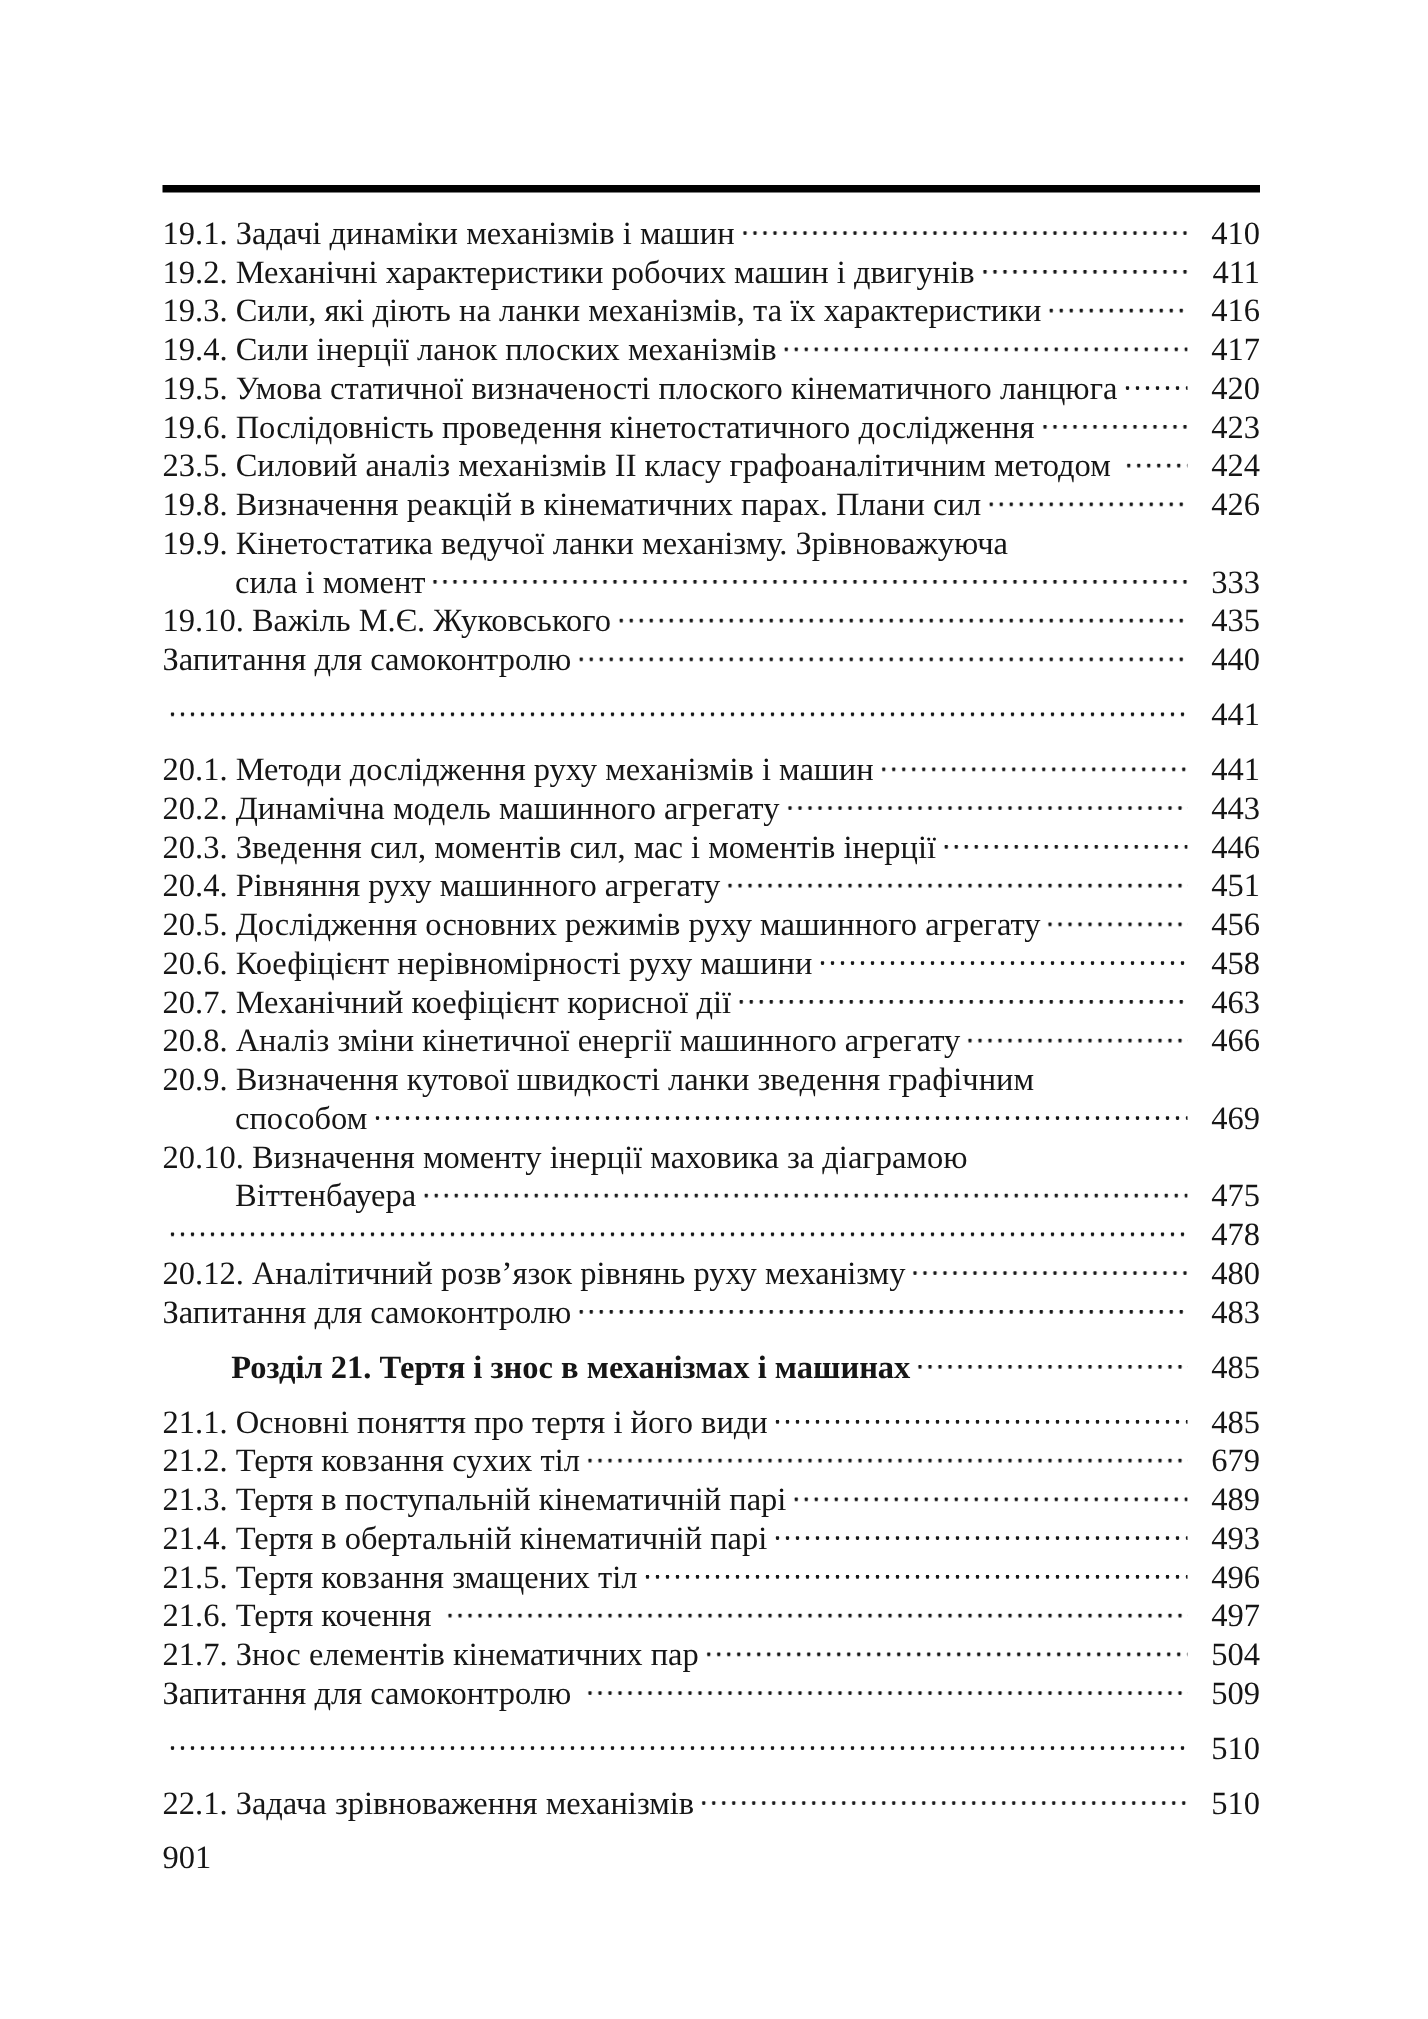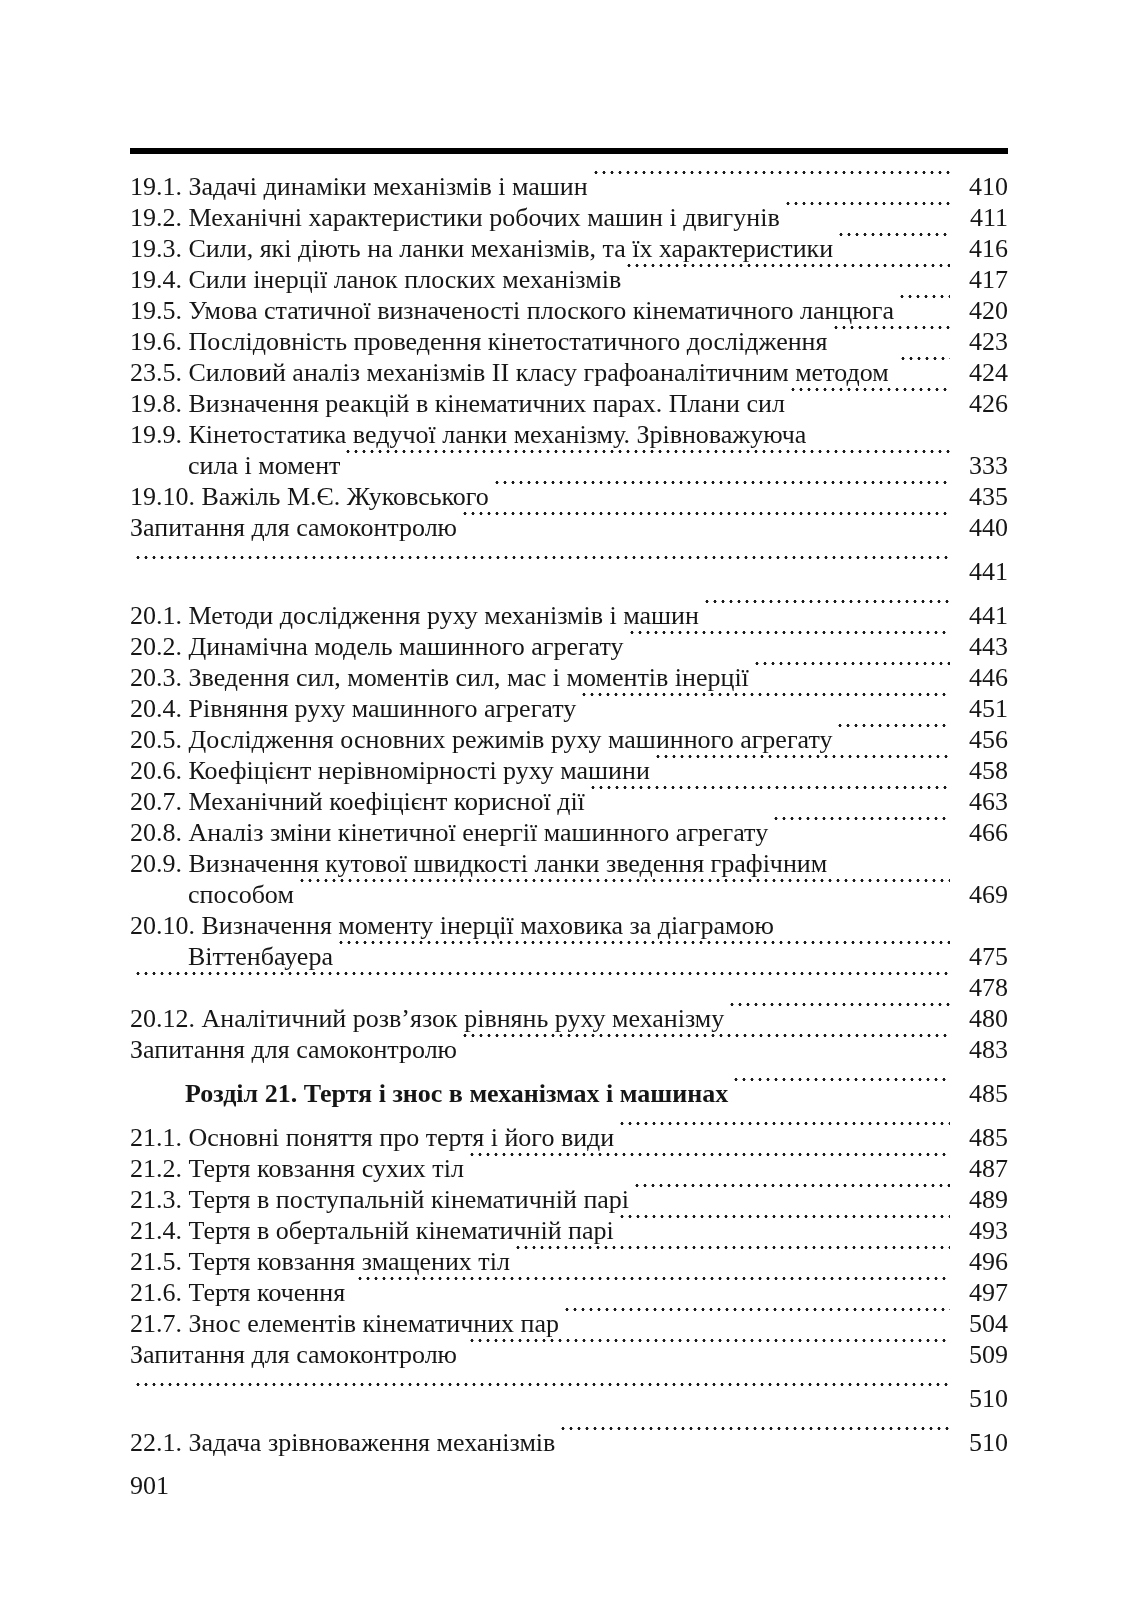--- a/index.html
+++ b/index.html
@@ -22,21 +22,21 @@
     left: 130px; top: 148px;
     width: 878px; height: 6px;
     background: #000000;
   }
   .toc {
     position: absolute;
     left: 130px; top: 171px;
     width: 878px;
   }
   .entry { margin: 0; }
-  .row { display: flex; align-items: flex-start; }
+  .row { display: flex; align-items: center; }
   .t { white-space: pre-wrap; }
   .pg { white-space: nowrap; margin-left: 16px; }
   
   .leader {
     flex: 1 1 auto;
     min-width: 14px;
     height: 3px;
     margin: 0 3px 0 6px;
     background-image: radial-gradient(circle at 2px 1.4px, #1a1a1a 1.35px, rgba(0,0,0,0) 1.7px);
     background-size: 8px 3px;
@@ -255,21 +255,21 @@
         <div class="row">
           <span class="t">21.1. Основні поняття про тертя і його види</span>
           <span class="leader"></span>
           <span class="pg">485</span>
         </div>
       </div>
       <div class="entry item-row">
         <div class="row">
           <span class="t">21.2. Тертя ковзання сухих тіл</span>
           <span class="leader"></span>
-          <span class="pg">487</span>
+          <span class="pg">679</span>
         </div>
       </div>
       <div class="entry item-row">
         <div class="row">
           <span class="t">21.3. Тертя в поступальній кінематичній парі</span>
           <span class="leader"></span>
           <span class="pg">489</span>
         </div>
       </div>
       <div class="entry item-row">

